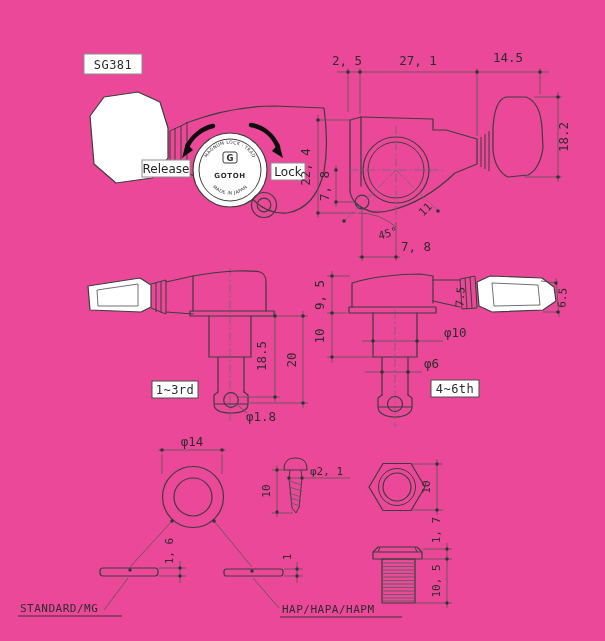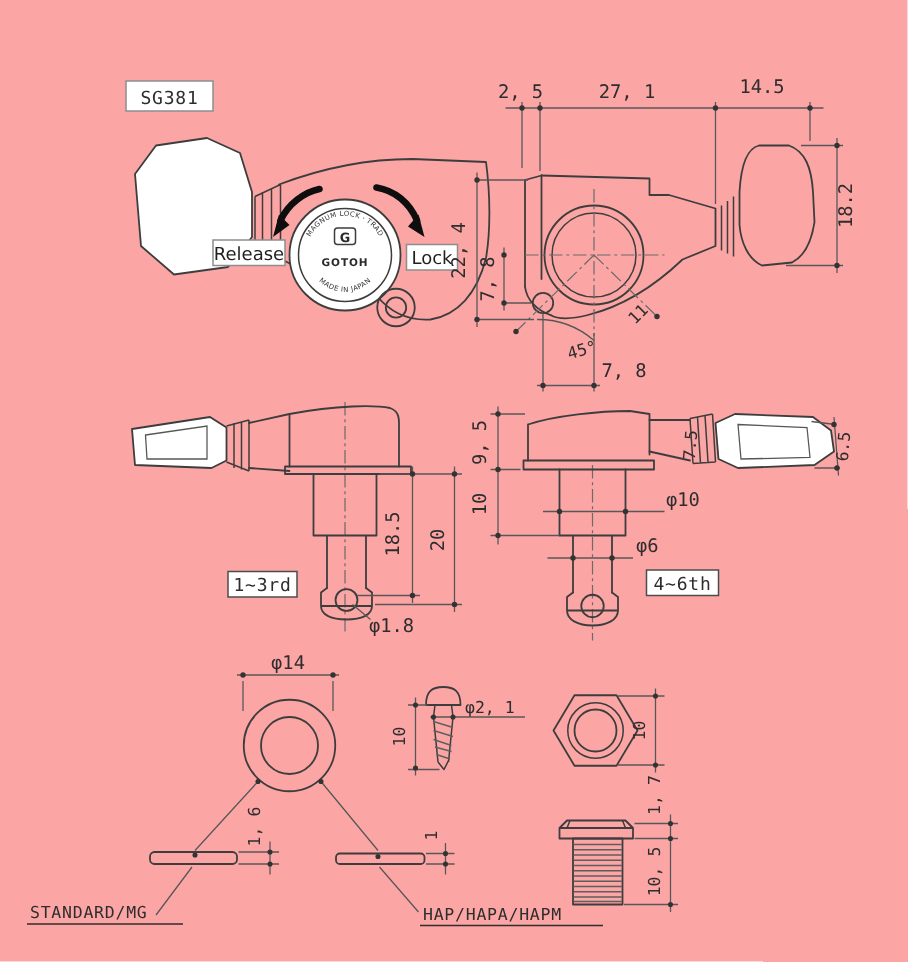--- a/index.html
+++ b/index.html
@@ -1,16 +1,16 @@
 <!DOCTYPE html>
 <html><head>
 <meta charset="utf-8">
 <style>
   html,body{margin:0;padding:0;background:#fff;}
-  .stage{position:relative;width:605px;height:641px;background:#fca5a5;overflow:hidden;
+  .stage{position:relative;width:605px;height:641px;background:#ec4899;overflow:hidden;
          font-family:"DejaVu Sans",sans-serif;}
   svg{position:absolute;left:0;top:0;}
   .ln{stroke:#3d3d3d;stroke-width:1.2;fill:none;stroke-linejoin:round;stroke-linecap:round;}
   .lnf{stroke:#3d3d3d;stroke-width:1.2;fill:#fff;stroke-linejoin:round;}
   .ln2{stroke:#3d3d3d;stroke-width:1;fill:none;stroke-linejoin:round;}
   .thin{stroke:#575757;stroke-width:.85;fill:none;}
   .thr{stroke:#5e5e5e;stroke-width:.9;fill:none;}
   .cl{stroke:#6b6b6b;stroke-width:.8;fill:none;stroke-dasharray:9 2.5 2 2.5;}
   .dot{fill:#333;stroke:none;}
   .dim{font-family:"DejaVu Sans Mono",monospace;font-size:12.5px;fill:#2d2d2d;}

